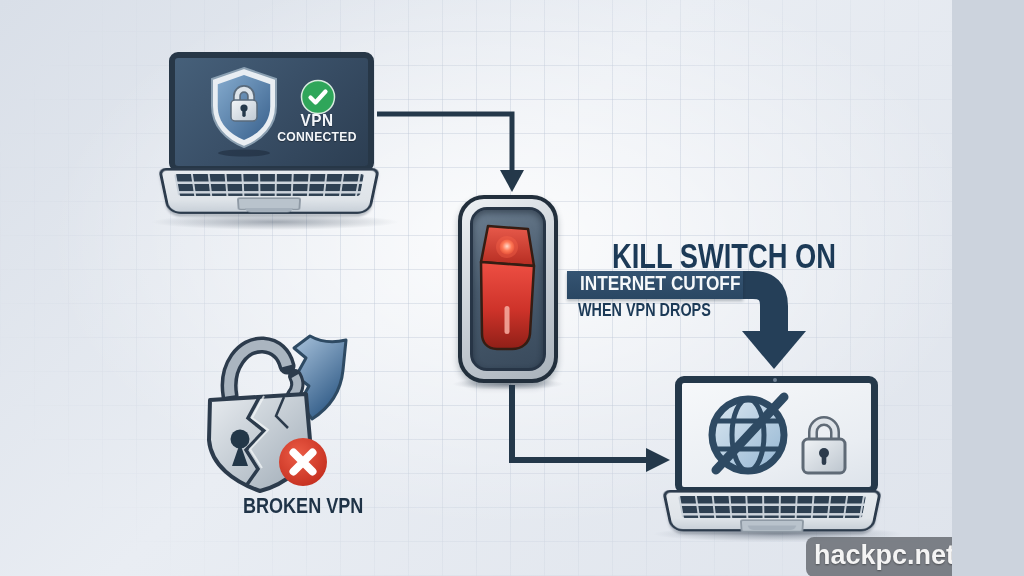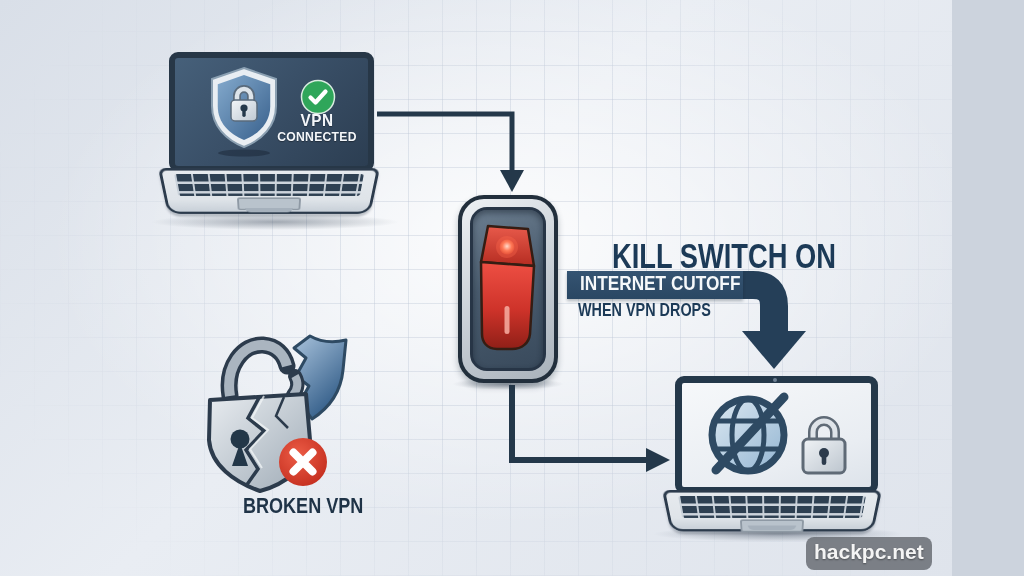--- a/index.html
+++ b/index.html
@@ -69,21 +69,21 @@
   .ks-sub{position:absolute;left:578px;top:300px;z-index:3;color:#1c3a57;font-size:18px;font-weight:bold;white-space:nowrap;}
   .ks-sub span{display:inline-block;transform:scaleX(.8);transform-origin:0 50%;}
 
   
   .broken-icon{position:absolute;left:198px;top:328px;z-index:2;}
   .broken-label{position:absolute;left:203px;top:496px;z-index:3;color:#1f3347;font-weight:bold;font-size:22px;line-height:20px;margin-left:40px;}
   .broken-label div span{display:inline-block;transform:scaleX(.82);transform-origin:0 50%;white-space:nowrap;}
 
   
   .watermark{position:absolute;left:806px;top:537px;z-index:4;background:rgba(108,113,119,.88);
-    border-radius:8px;padding:3px 8px 6px;color:#f4f4f4;font-size:21px;font-weight:bold;
+    border-radius:8px;padding:3px 8px 6px;color:#f4f4f4;font-size:27px;font-weight:bold;
     text-shadow:0 1px 2px rgba(0,0,0,.4);}
 </style>
 </head>
 <body>
 
 <div class="canvas">
   <div class="grid"></div>
 
   <div class="shadow" style="left:150px;top:214px;width:250px;height:16px;"></div>
   <div class="shadow" style="left:652px;top:526px;width:252px;height:16px;"></div>

